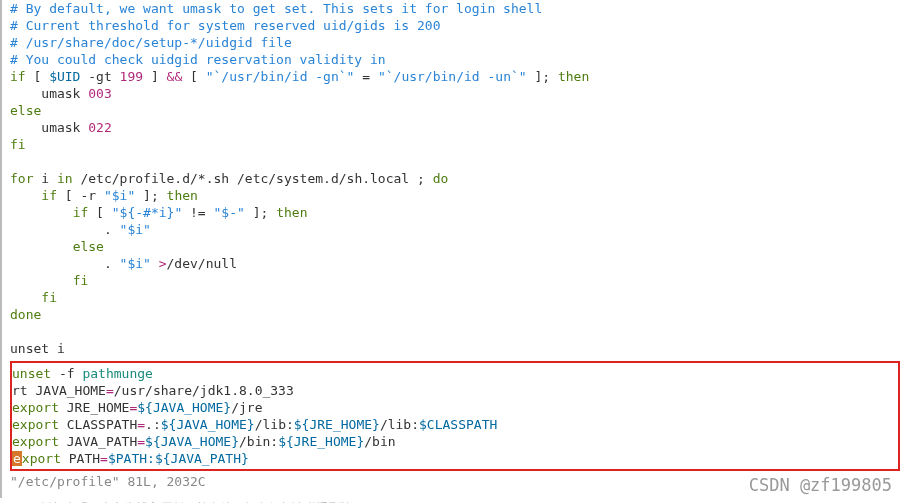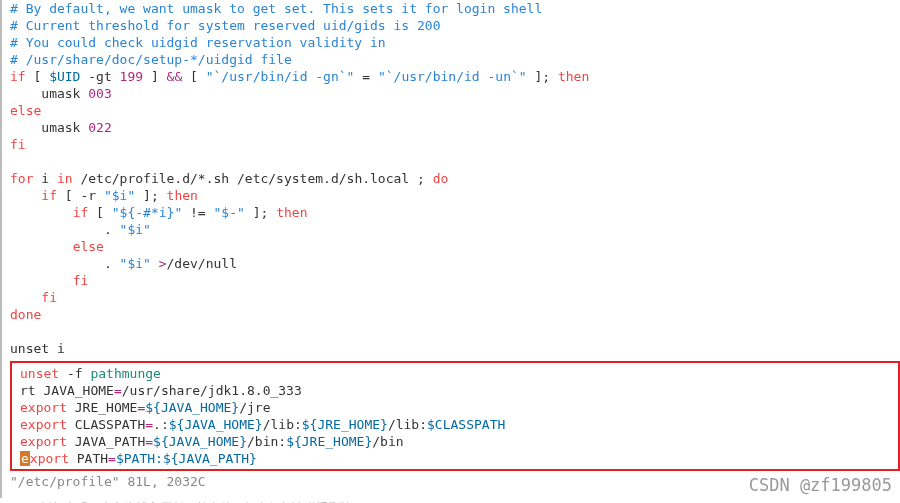--- a/index.html
+++ b/index.html
@@ -1,39 +1,39 @@
 <!DOCTYPE html>
 <html><head>
 <meta charset="utf-8">
 <style>
   html,body{margin:0;padding:0;background:#fff;font-family:"DejaVu Sans Mono","Courier New",monospace;font-size:13px;line-height:17px;color:#333;width:900px}
   .editor{position:relative;padding:0 0 8px 8px;border-left:2px solid #bbb;margin-left:0}
   .line{white-space:pre}
   .c-comment{color:#2a84d6}
-  .c-kw{color:#ef4444}
+  .c-kw{color:#4d7c0f}
   .c-str{color:#2a84d6}
   .c-var{color:#0369a1}
   .c-op{color:#b0287a}
   .c-fn{color:#1a8a7a}
   .c-num{color:#b0287a}
   .c-plain{color:#333}
-  .box{border:2px solid #d22;margin-top:4px;padding:2px 2px 2px 8px}
+  .box{border:2px solid #d22;margin-top:4px;padding:2px 2px 2px 0}
   .cursor{background:#d6782b;color:#fff;padding:0 1px}
   .status{color:#888;margin-top:2px}
   .footer{color:#aaa;font-size:12px;margin-left:40px;margin-top:2px}
   .wm{position:absolute;right:8px;bottom:4px;color:#999;font-size:17px}
 </style>
 </head>
 <body>
 
 <div class="editor">
   <div class="line c-comment"># By default, we want umask to get set. This sets it for login shell</div>
   <div class="line c-comment"># Current threshold for system reserved uid/gids is 200</div>
+  <div class="line c-comment"># /usr/share/doc/setup-*/uidgid file</div>
   <div class="line c-comment"># You could check uidgid reservation validity in</div>
-  <div class="line c-comment"># /usr/share/doc/setup-*/uidgid file</div>
 
   <div class="line"><span class="c-kw">if</span><span class="c-plain"> [ </span><span class="c-var">$UID</span><span class="c-plain"> -gt </span><span class="c-num">199</span><span class="c-plain"> ] </span><span class="c-op">&amp;&amp;</span><span class="c-plain"> [ </span><span class="c-str">"`</span><span class="c-str">/usr/bin/id -gn</span><span class="c-str">`"</span><span class="c-plain"> = </span><span class="c-str">"`</span><span class="c-str">/usr/bin/id -un</span><span class="c-str">`"</span><span class="c-plain"> ]; </span><span class="c-kw">then</span></div>
   <div class="line"><span class="c-plain">    umask</span><span class="c-num"> 003</span></div>
   <div class="line"><span class="c-kw">else</span></div>
   <div class="line"><span class="c-plain">    umask</span><span class="c-num"> 022</span></div>
   <div class="line"><span class="c-kw">fi</span></div>
   <div class="line"> </div>
 
   <div class="line"><span class="c-kw">for</span><span class="c-plain"> i </span><span class="c-kw">in</span><span class="c-plain"> /etc/profile.d/*.sh /etc/system.d/sh.local ; </span><span class="c-kw">do</span></div>
   <div class="line"><span class="c-plain">    </span><span class="c-kw">if</span><span class="c-plain"> [ -r </span><span class="c-str">"$i"</span><span class="c-plain"> ]; </span><span class="c-kw">then</span></div>

